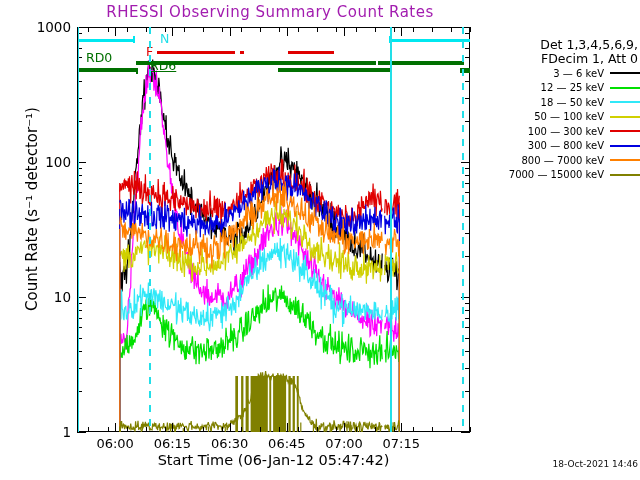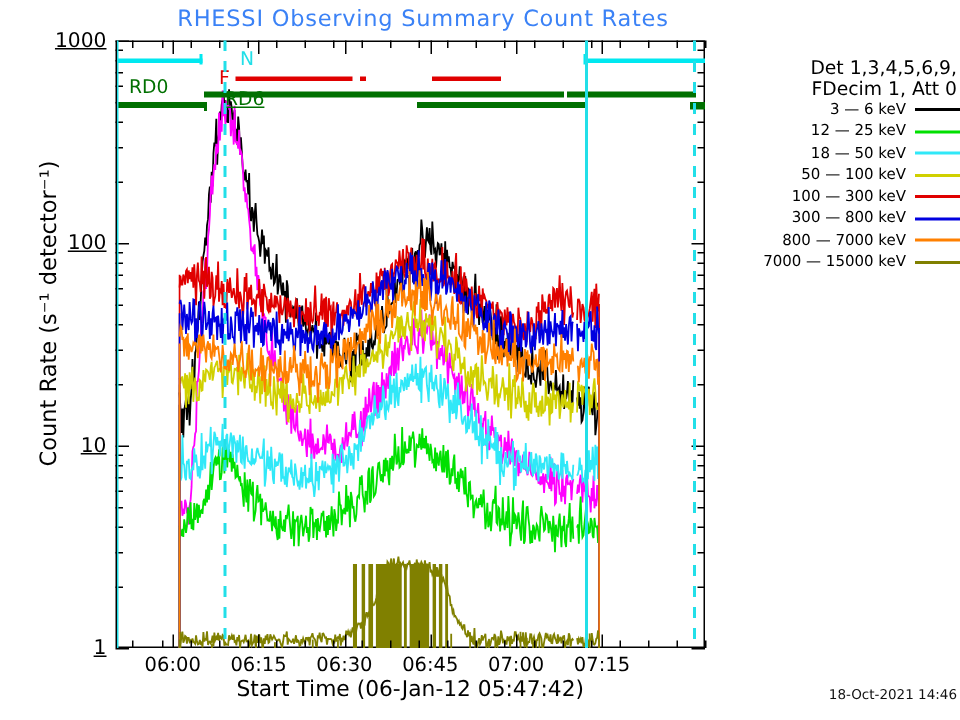--- a/index.html
+++ b/index.html
@@ -2,21 +2,21 @@
 <html><head>
 <meta charset="utf-8">
 <style>
   html,body{margin:0;padding:0;}
   body{
     width:640px;height:480px;background:#ffffff;
     font-family:"DejaVu Sans",sans-serif;
     overflow:hidden;position:relative;
   }
   #stage{position:absolute;left:0;top:0;width:640px;height:480px;}
-  .txt{position:absolute;white-space:pre;color:#3b82f6;padding-left:12px;}
+  .txt{position:absolute;white-space:pre;color:#a21caf;}
 
   #title{
     left:0;top:3px;width:540px;text-align:center;
     font-size:15px;letter-spacing:.5px;
   }
 
   
   #frame{
     position:absolute;left:77px;top:27px;
     width:393px;height:405px;
@@ -25,21 +25,21 @@
   #plotclip{
     position:absolute;left:77px;top:27px;
     width:393px;height:405px;overflow:hidden;
   }
   .tickL,.tickR,.tickB,.tickT{position:absolute;background:#000;}
   .tickL,.tickR{height:1px;}
   .tickB,.tickT{width:1px;}
 
   .ylab{
     position:absolute;right:644px;text-align:right;
-    font-size:13.5px;color:#000;white-space:pre;text-decoration:underline;
+    font-size:13.5px;color:#000;white-space:pre;
   }
   .xlab{
     position:absolute;text-align:center;width:60px;
     font-size:13px;color:#000;white-space:pre;
   }
   #ytitle{
     position:absolute;left:-178px;top:200px;width:420px;
     transform:rotate(-90deg);text-align:center;
     font-size:15px;color:#000;white-space:pre;
   }

